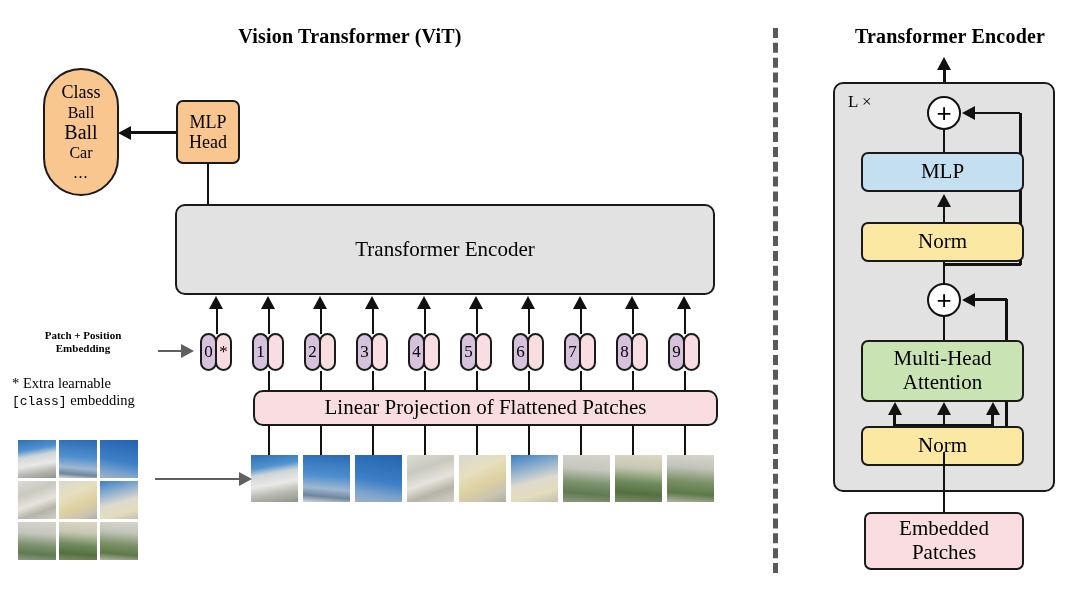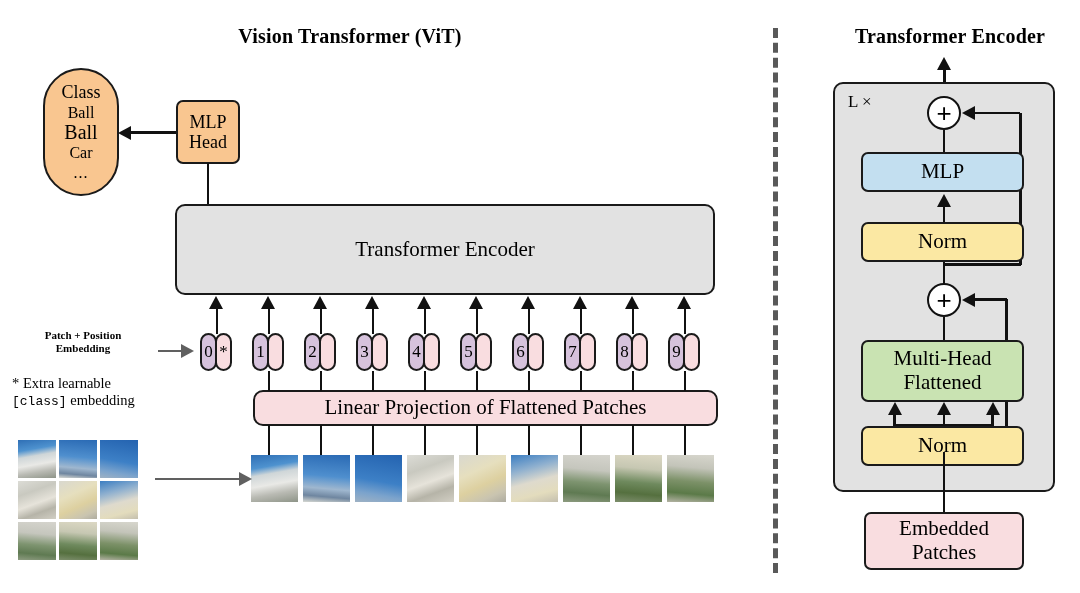--- a/index.html
+++ b/index.html
@@ -264,21 +264,21 @@
 
 <div class="ln vln" style="left:1005px;top:299px;height:155px;"></div>
 <div class="ln hln" style="left:944px;top:452px;width:63px;"></div>
 <div class="ln hln" style="left:975px;top:298px;width:32px;"></div>
 <div class="arrow-left" style="left:962px;top:292.5px;"></div>
 
 <div class="ln vln" style="left:942.5px;top:317px;height:24px;"></div>
 
 <div class="node r6 c-green" style="left:861px;top:340px;width:163px;height:62px;flex-direction:column;font-size:21px;">
   <div>Multi-Head</div>
-  <div>Flattened</div>
+  <div>Attention</div>
 </div>
 
 <div class="ln hln" style="left:893px;top:424px;width:100px;"></div>
 <div class="ln vln" style="left:893px;top:414px;height:12px;"></div>
 <div class="arrow-up" style="left:887.5px;top:402px;"></div>
 <div class="ln vln" style="left:942.5px;top:414px;height:12px;"></div>
 <div class="arrow-up" style="left:936.5px;top:402px;"></div>
 <div class="ln vln" style="left:991px;top:414px;height:12px;"></div>
 <div class="arrow-up" style="left:985.5px;top:402px;"></div>
 

